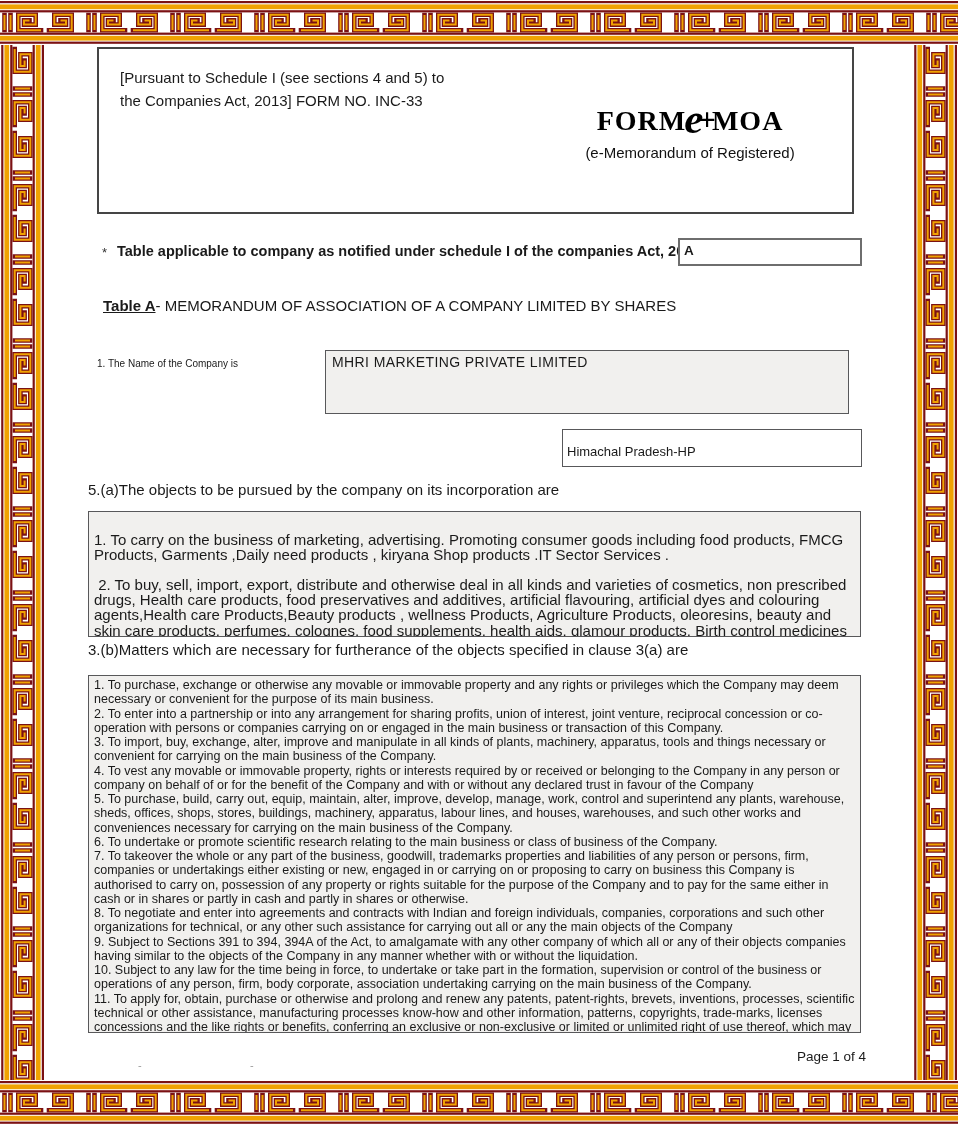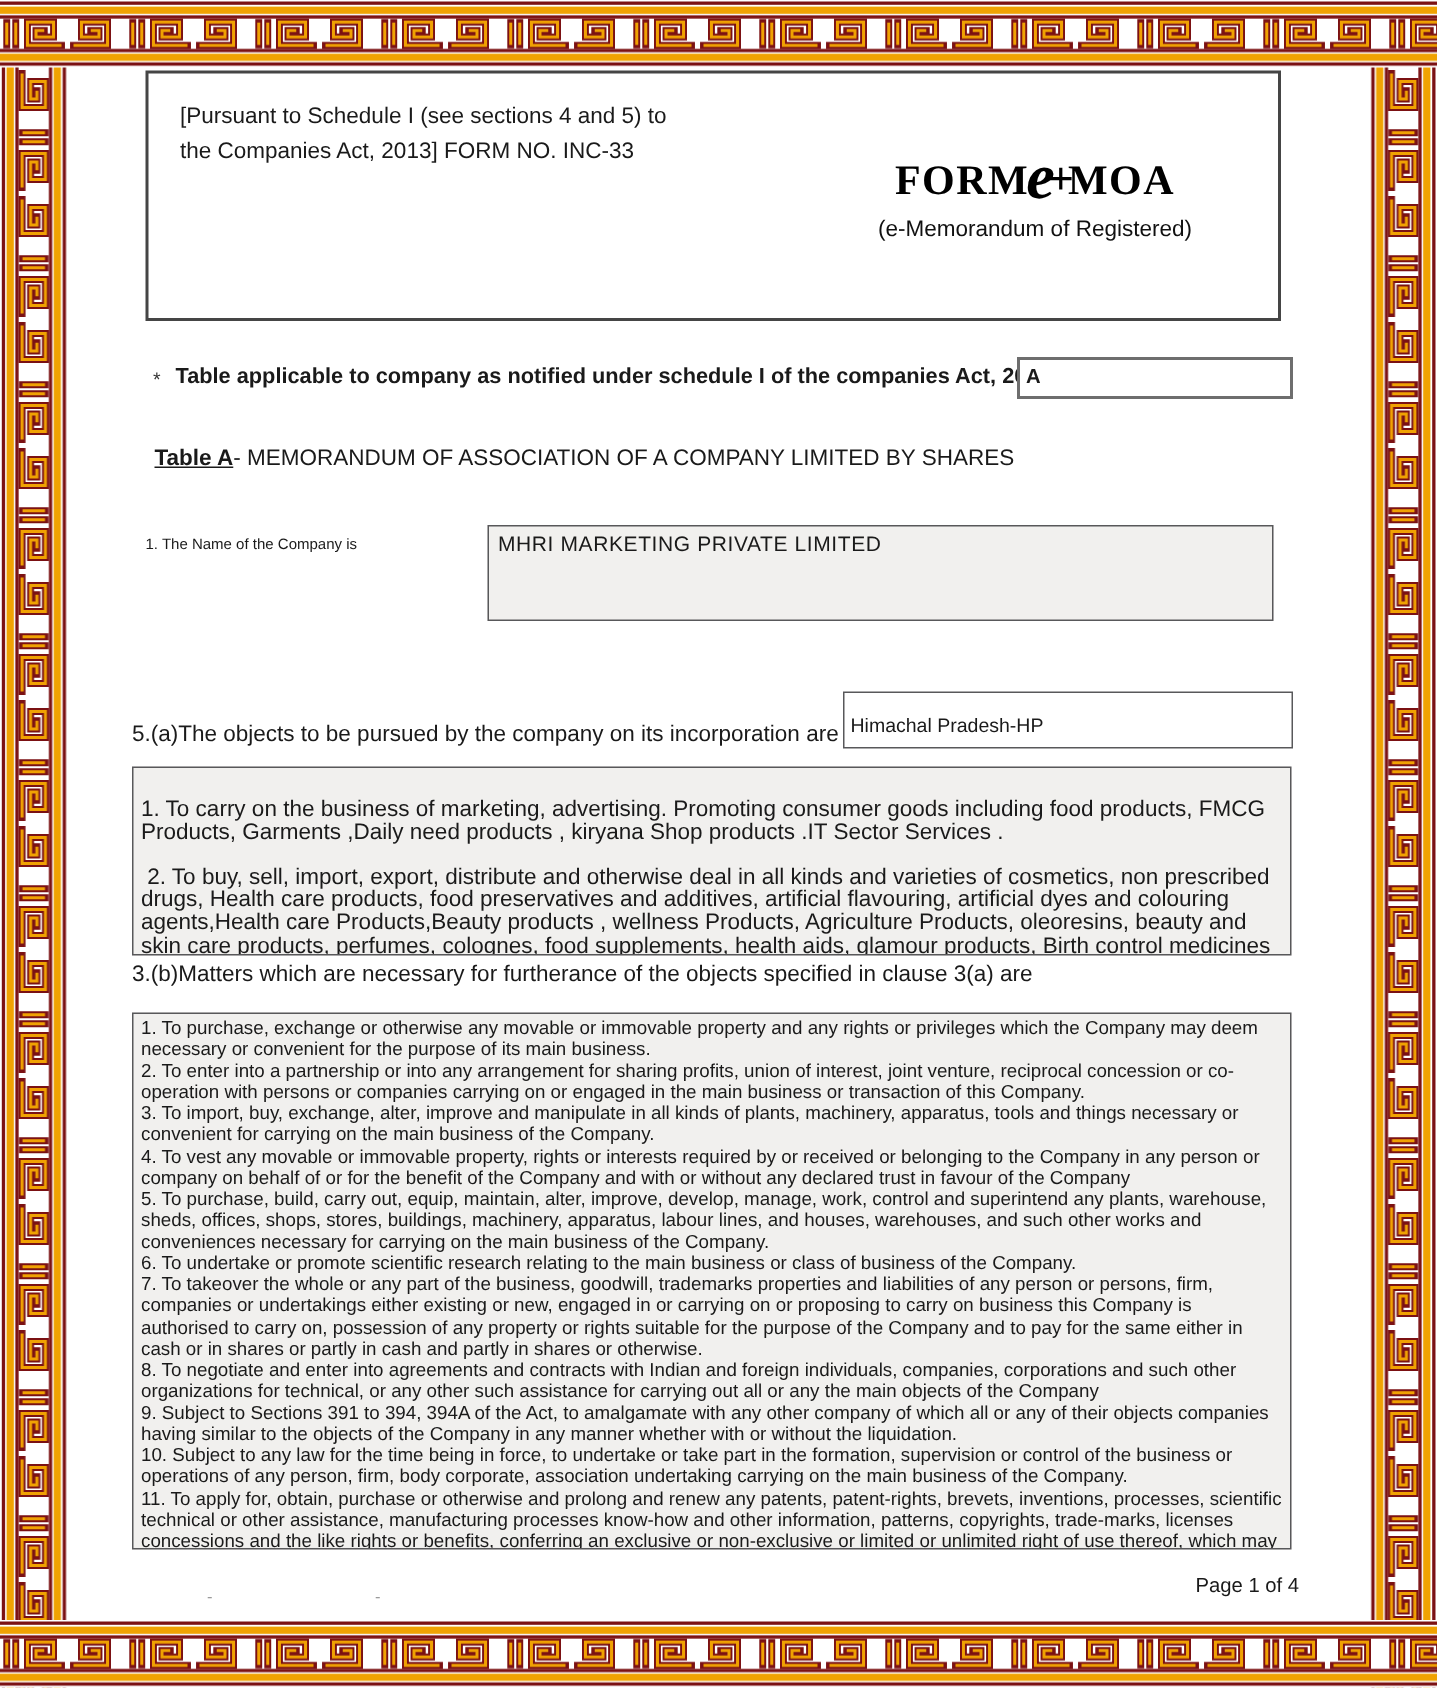--- a/index.html
+++ b/index.html
@@ -37,21 +37,21 @@
 
   .table-a{left:103px; top:297px; font-size:15px;}
   .table-a .bold-part{font-weight:bold; text-decoration:underline;}
 
   .name-label{left:97px; top:358px; font-size:10px;}
   .name-box{left:325px; top:350px; width:524px; height:64px; background:var(--box-fill);
             border:1.5px solid var(--box-border); font-size:14px; letter-spacing:0.4px; padding:3px 6px;}
 
   .office-label{left:97px; top:433px; font-size:15px;}
   .office-box{left:562px; top:429px; width:300px; height:38px; background:#fff;
-              border:1.5px solid var(--box-border); font-size:13px; padding:14px 0 0 4px;margin-top:32px;}
+              border:1.5px solid var(--box-border); font-size:13px; padding:14px 0 0 4px;}
 
   .label-3a{left:88px; top:481px; font-size:15px;}
   .box-3a{left:88px; top:511px; width:773px; height:126px; background:var(--box-fill);
           border:1.5px solid var(--box-border); font-size:15px; line-height:15.1px;
           padding:20px 5px; white-space:pre-wrap; overflow:hidden;}
 
   .label-3b{left:88px; top:641px; font-size:15px;}
   .box-3b{left:88px; top:675px; width:773px; height:358px; background:var(--box-fill);
           border:1.5px solid var(--box-border); font-size:12.5px; line-height:14.25px;
           padding:2px 5px; white-space:pre-wrap; overflow:hidden;}

